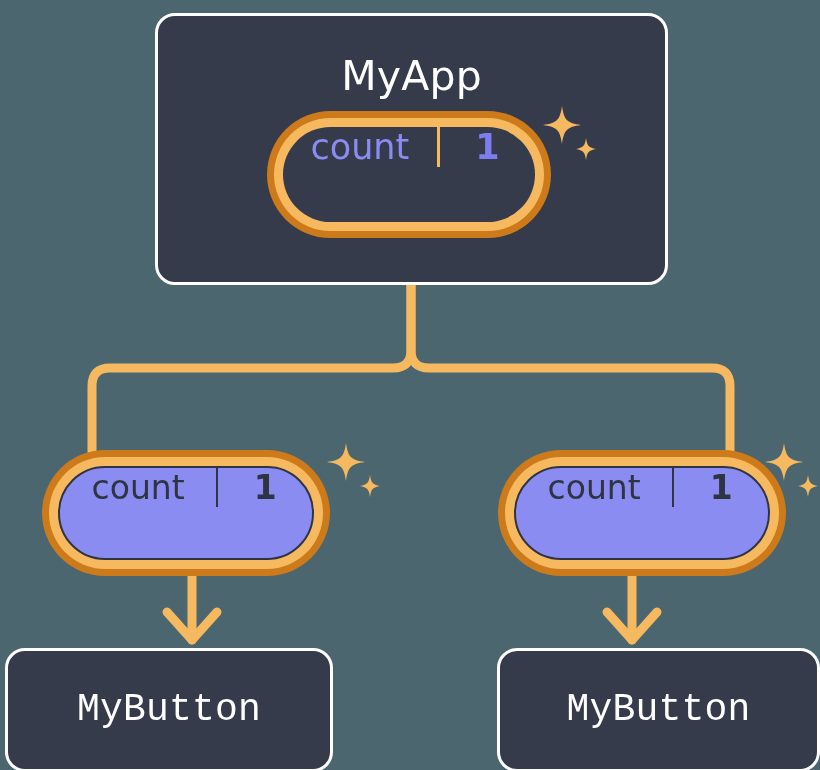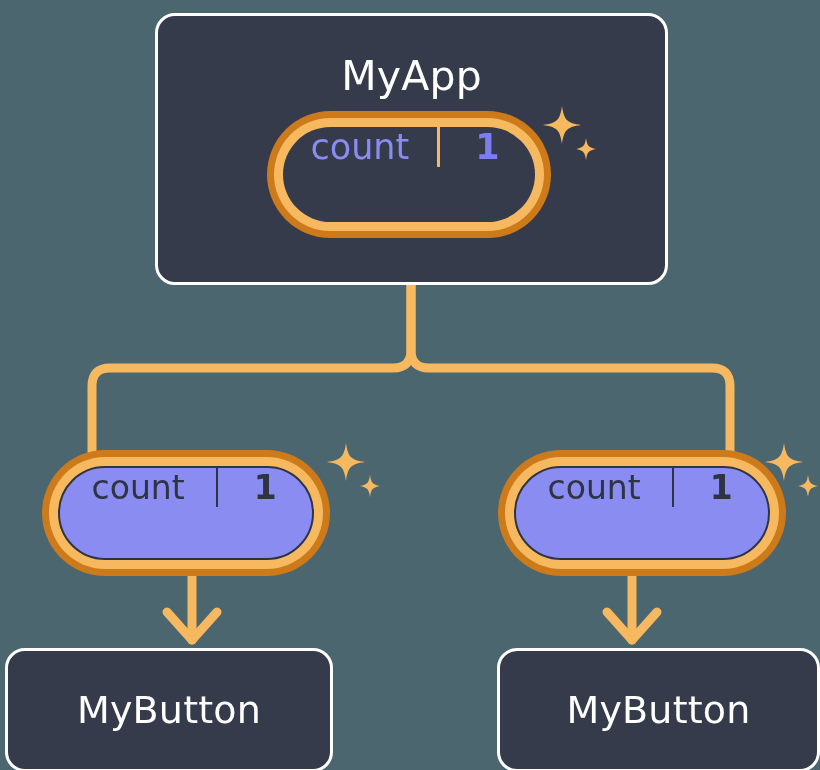--- a/index.html
+++ b/index.html
@@ -66,20 +66,21 @@
   .btn-card {
     height: 124px;
     border-radius: 20px;
     border-bottom-width: 3px;
   }
   #btn-card-left  { left: 5px;   top: 648px; width: 328px; }
   #btn-card-right { left: 497px; top: 648px; width: 323px; }
   .btn-card .card-title {
     top: 37px;
     font-size: 38px;
+    font-family: Liberation Mono, monospace;
   }
 
   
   .pill {
     position: absolute;
     box-sizing: border-box;
     border-radius: 999px;
     background: #cc7a1a;                 
     padding: 7px;
     z-index: 3;

